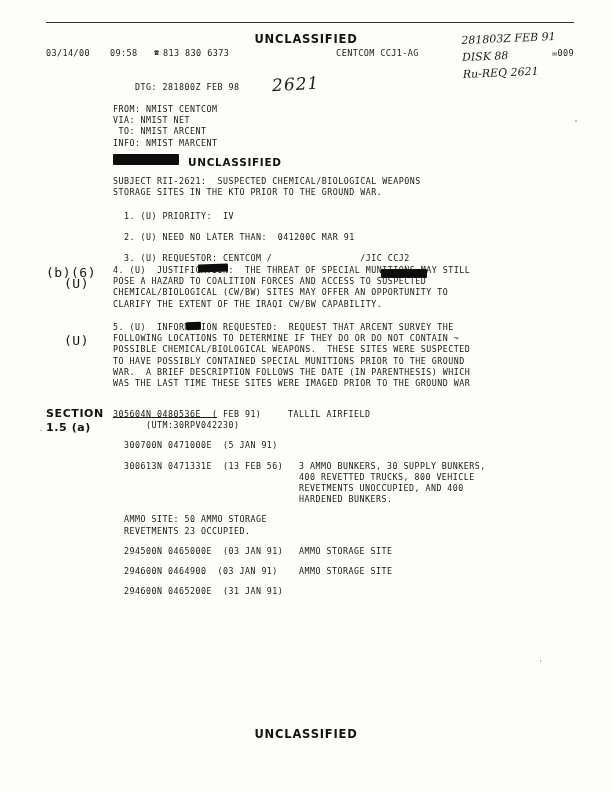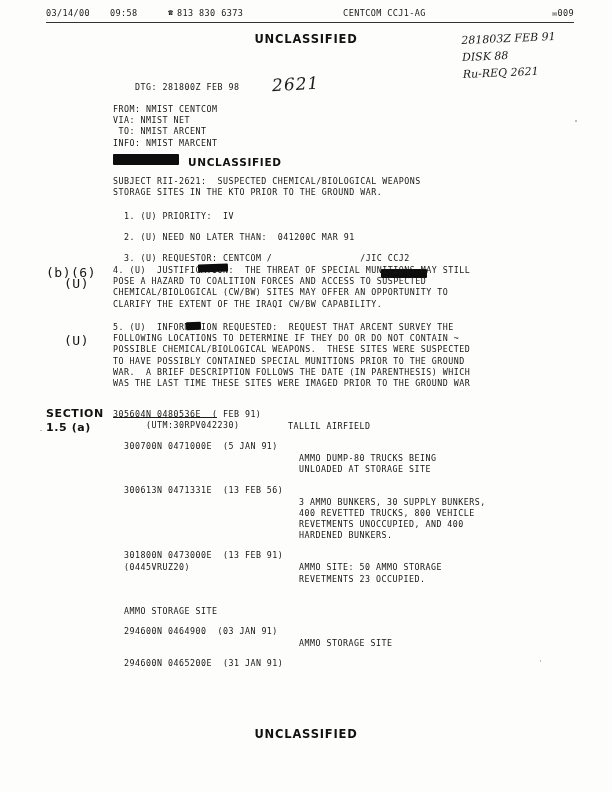--- a/index.html
+++ b/index.html
@@ -29,23 +29,23 @@
     top: 8px;
     left: 46px;
     width: 528px;
     font-family: "DejaVu Sans Mono", monospace;
     font-size: 8.5px;
     letter-spacing: 0.4px;
     color: #1a1a1a;
     display: flex;
     align-items: center;
   }
-  .fax-header .fx { white-space: pre; }
+  .fax-header .fx { white-space: pre; margin-top: 40px; }
   .fx-date { width: 64px; }
-  .fx-time { width: 58px; }
+  .fx-time { width: 44px; }
   .fx-phone { width: 96px; position: relative; padding-left: 9px;}
   .fx-phone .pc {
     position: absolute; left: 0px; top: 0px;
     font-size: 8px;
   }
   .fx-org { flex: 1; text-align: center; padding-right: 36px;}
   .fx-pages { width: 42px; text-align: right; position: relative;}
   .fx-pages .pc2 { font-size: 8px; }
   .hdr-rule {
     position: absolute;
@@ -189,21 +189,20 @@
     color: #151515;
   }
   .coord-left {
     width: 175px;
     white-space: pre;
     flex: 0 0 175px;
   }
   .coord-right {
     white-space: pre;
     flex: 1;
-    margin-top: 12px;
   }
   .row-first .coord-left { padding-left: 0; }
   .row-indent { padding-left: 11px; }
 
   .underline-first {
     position: absolute;
     top: 417px;
     left: 113px;
     width: 104px;
     height: 1px;
@@ -278,37 +277,34 @@
 
   <div class="underline-first"></div>
   <div class="coord-table">
     <div class="coord-row row-first">
       <span class="coord-left">305604N 0480536E  ( FEB 91)
       (UTM:30RPV042230)</span>
       <span class="coord-right">TALLIL AIRFIELD</span>
     </div>
     <div class="coord-row row-indent">
       <span class="coord-left">300700N 0471000E  (5 JAN 91)</span>
-      <span class="coord-right">AMMO DUMP-80 TRUCKS BEING
-UNLOADED AT STORAGE SITE</span>
     </div>
     <div class="coord-row row-indent">
       <span class="coord-left">300613N 0471331E  (13 FEB 56)</span>
       <span class="coord-right">3 AMMO BUNKERS, 30 SUPPLY BUNKERS,
 400 REVETTED TRUCKS, 800 VEHICLE
 REVETMENTS UNOCCUPIED, AND 400
 HARDENED BUNKERS.</span>
     </div>
     <div class="coord-row row-indent">
-      <span class="coord-left">301800N 0473000E  (13 FEB 91)
-(0445VRUZ20)</span>
       <span class="coord-right">AMMO SITE: 50 AMMO STORAGE
 REVETMENTS 23 OCCUPIED.</span>
     </div>
     <div class="coord-row row-indent">
+      <span class="coord-left">294500N 0465000E  (03 JAN 91)</span>
       <span class="coord-right">AMMO STORAGE SITE</span>
     </div>
     <div class="coord-row row-indent">
       <span class="coord-left">294600N 0464900  (03 JAN 91)</span>
       <span class="coord-right">AMMO STORAGE SITE</span>
     </div>
     <div class="coord-row row-indent">
       <span class="coord-left">294600N 0465200E  (31 JAN 91)</span>
     </div>
   </div>

